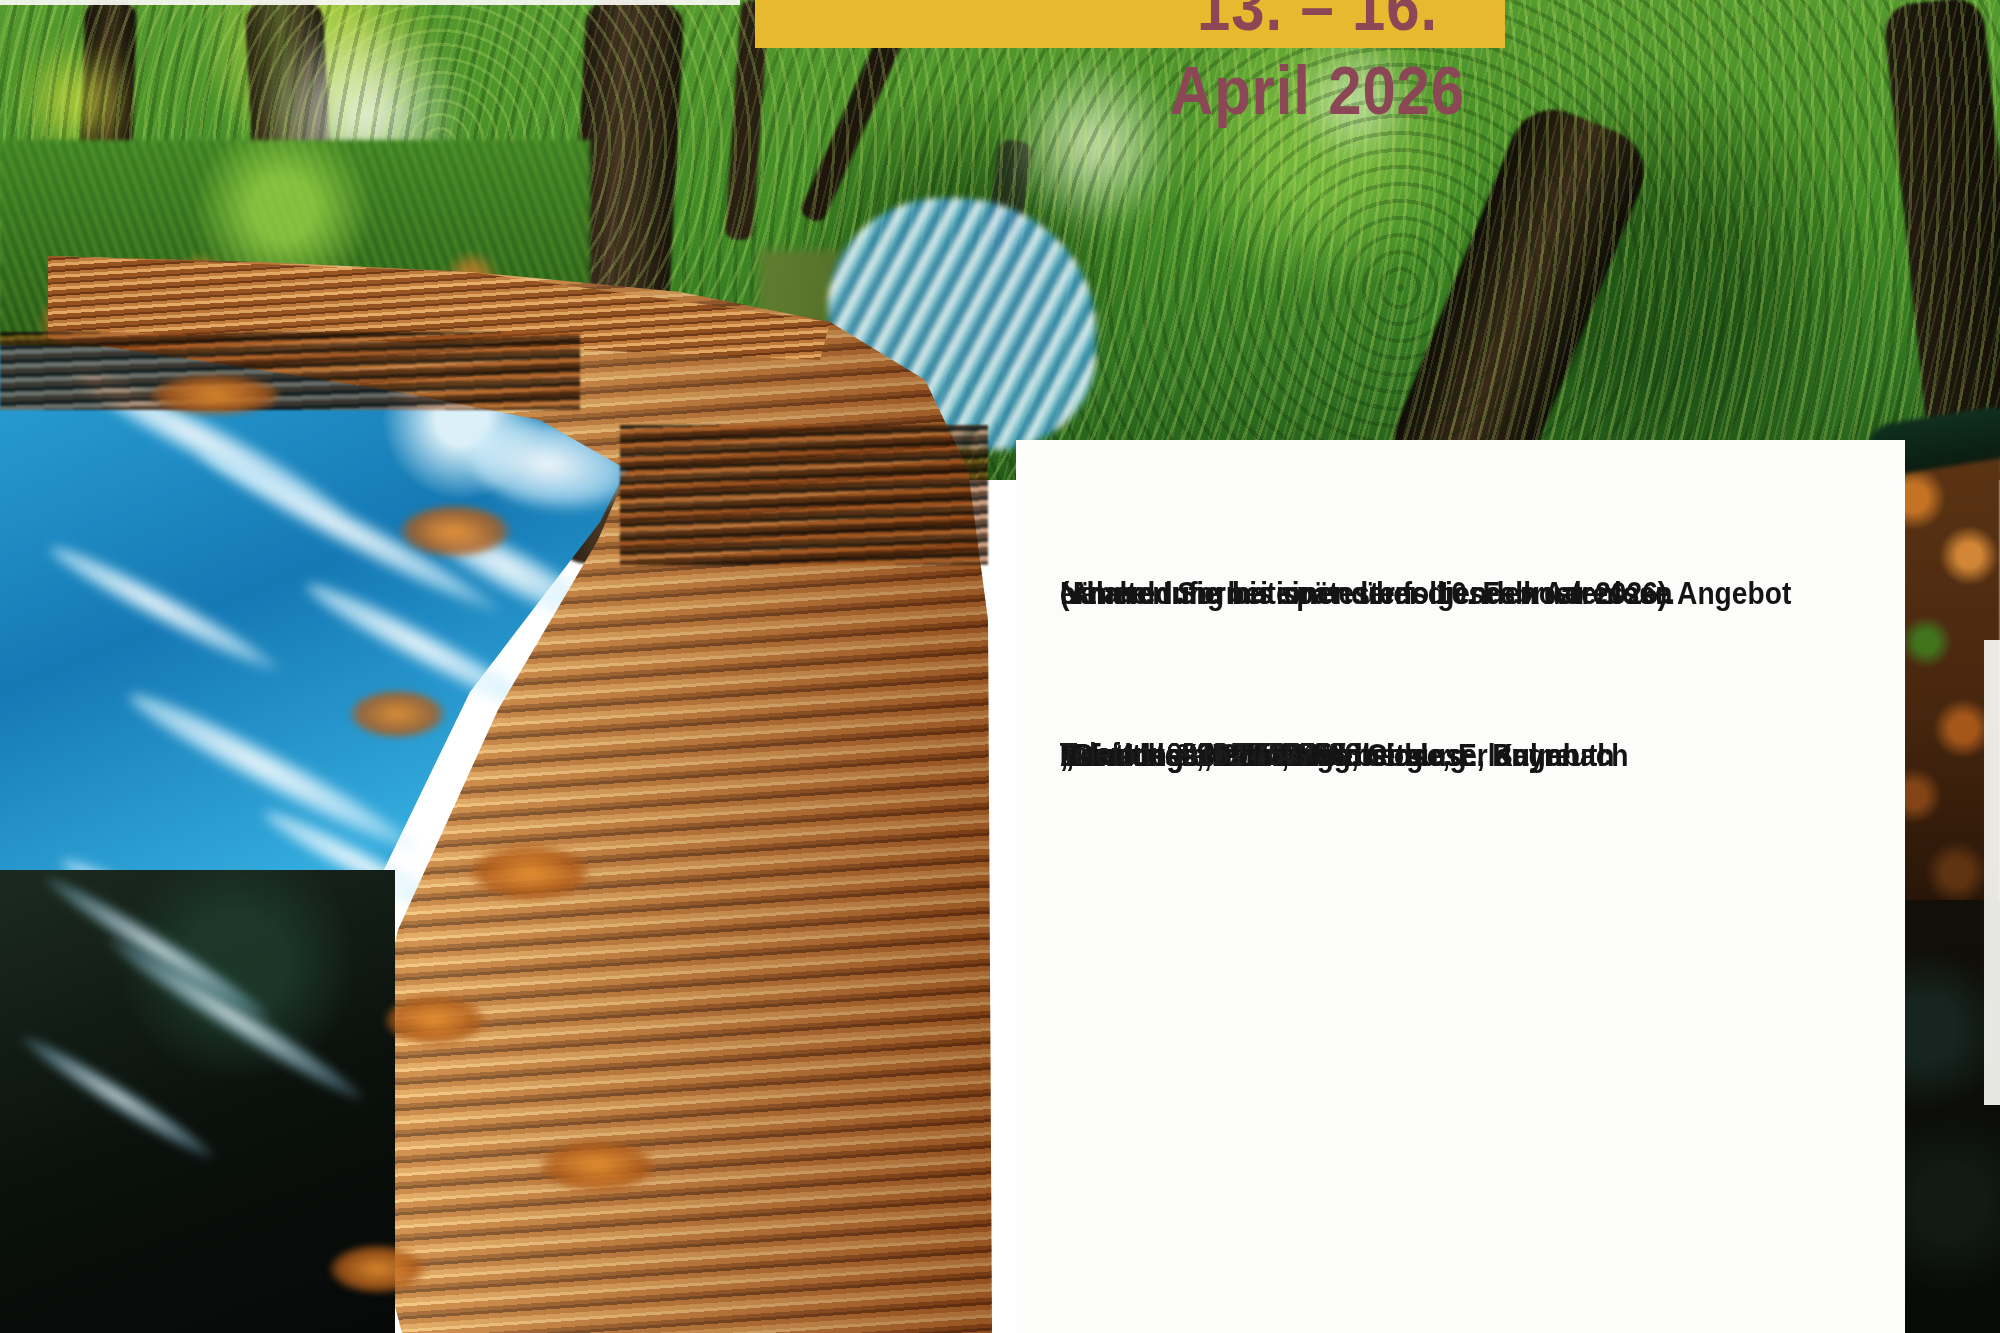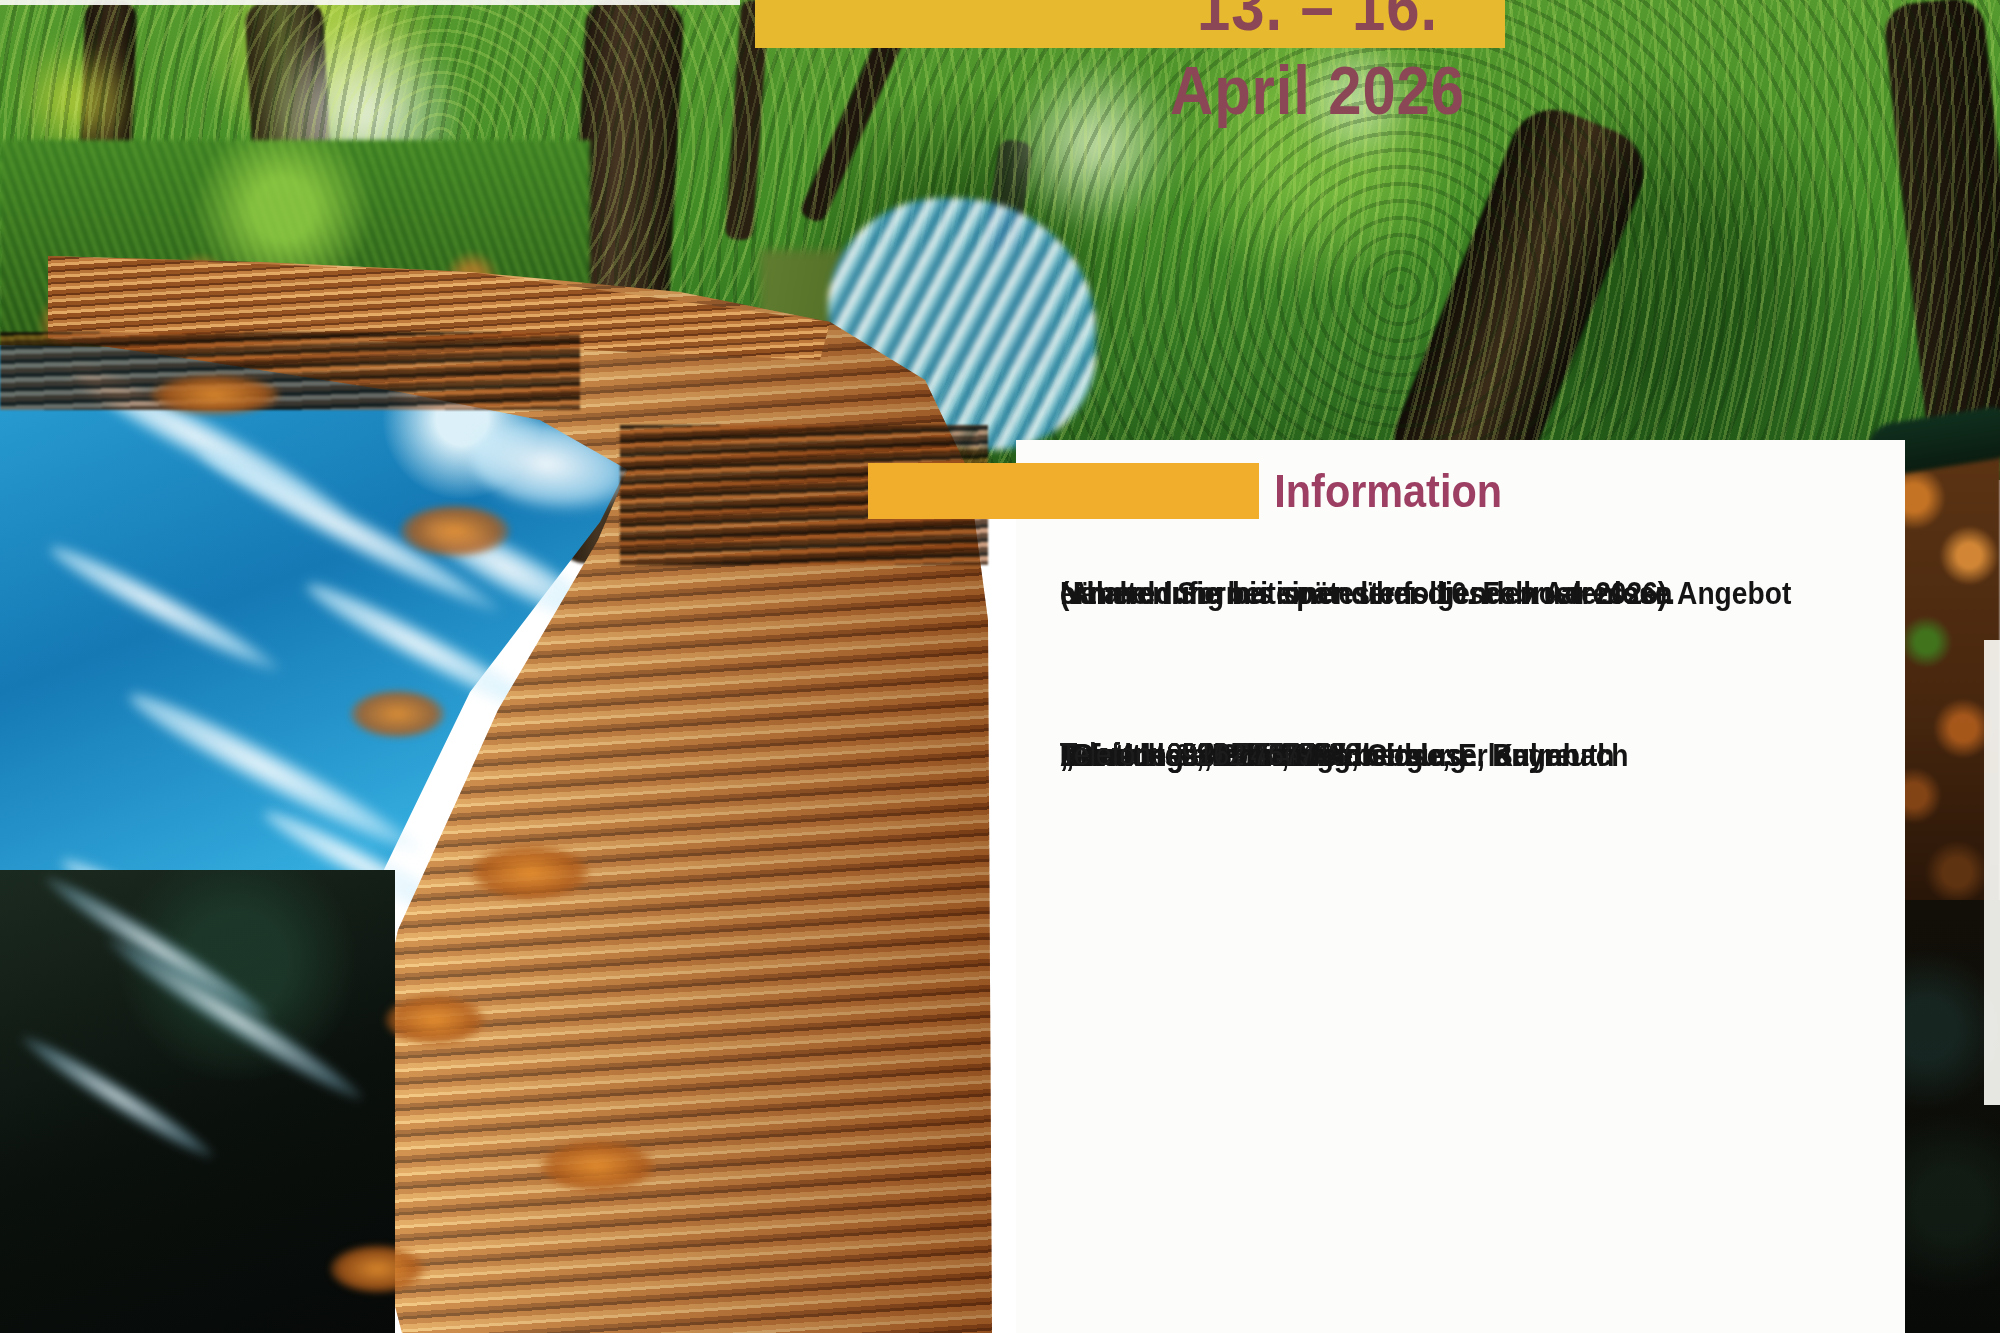--- a/index.html
+++ b/index.html
@@ -183,23 +183,20 @@
   <div class="rightleaves"></div>
   <div class="rightdark"></div>
   <div class="branchcurve"></div>
   <div class="sliver" style="left:1984px;top:640px;width:16px;height:465px;"></div>
   <div class="sliver" style="left:0;top:0;width:740px;height:5px;"></div>
 
   <div class="banner-date">
     <span>13. – 16. April 2026</span>
   </div>
 
-  <div class="infolabel">
-    <span>Information</span>
-  </div>
 
   <div class="panel">
     <div class="intro">
       <div>Nähere Informationen über dieses kostenlose Angebot</div>
       <div>erhalten Sie bei einer der folgenden Adressen</div>
       <div>(Anmeldung bis spätestens 10. Februar 2026).</div>
     </div>
     <div class="contacts">
       <div class="entry">
         <span class="nm">„Die Idee“, Bamberg</span>

